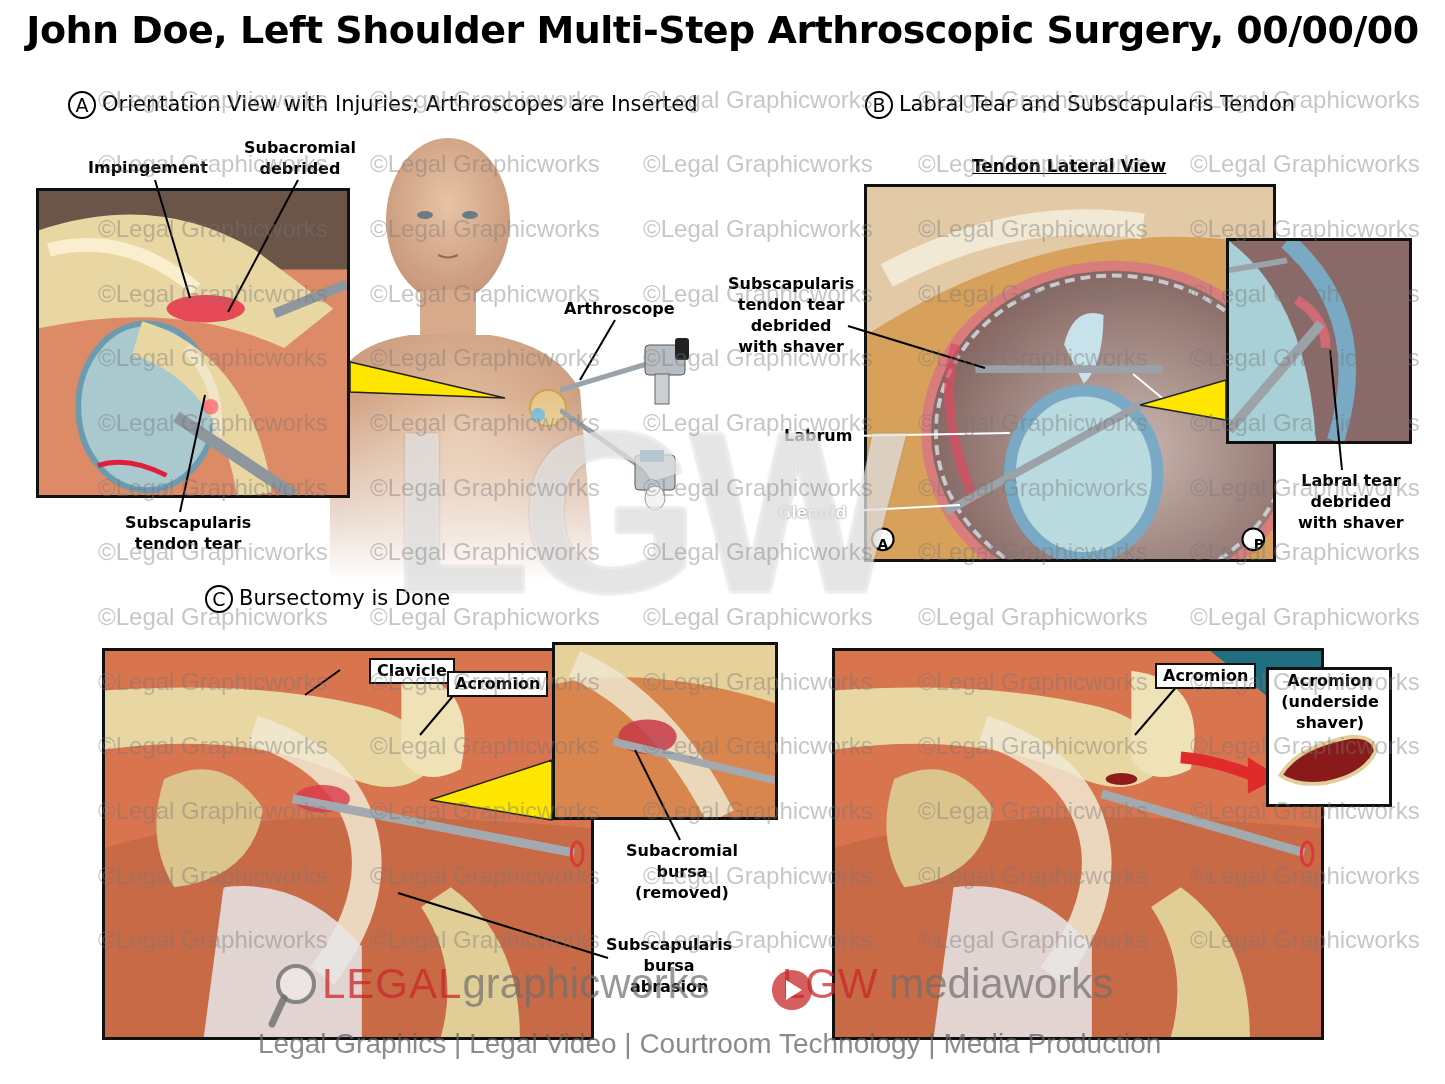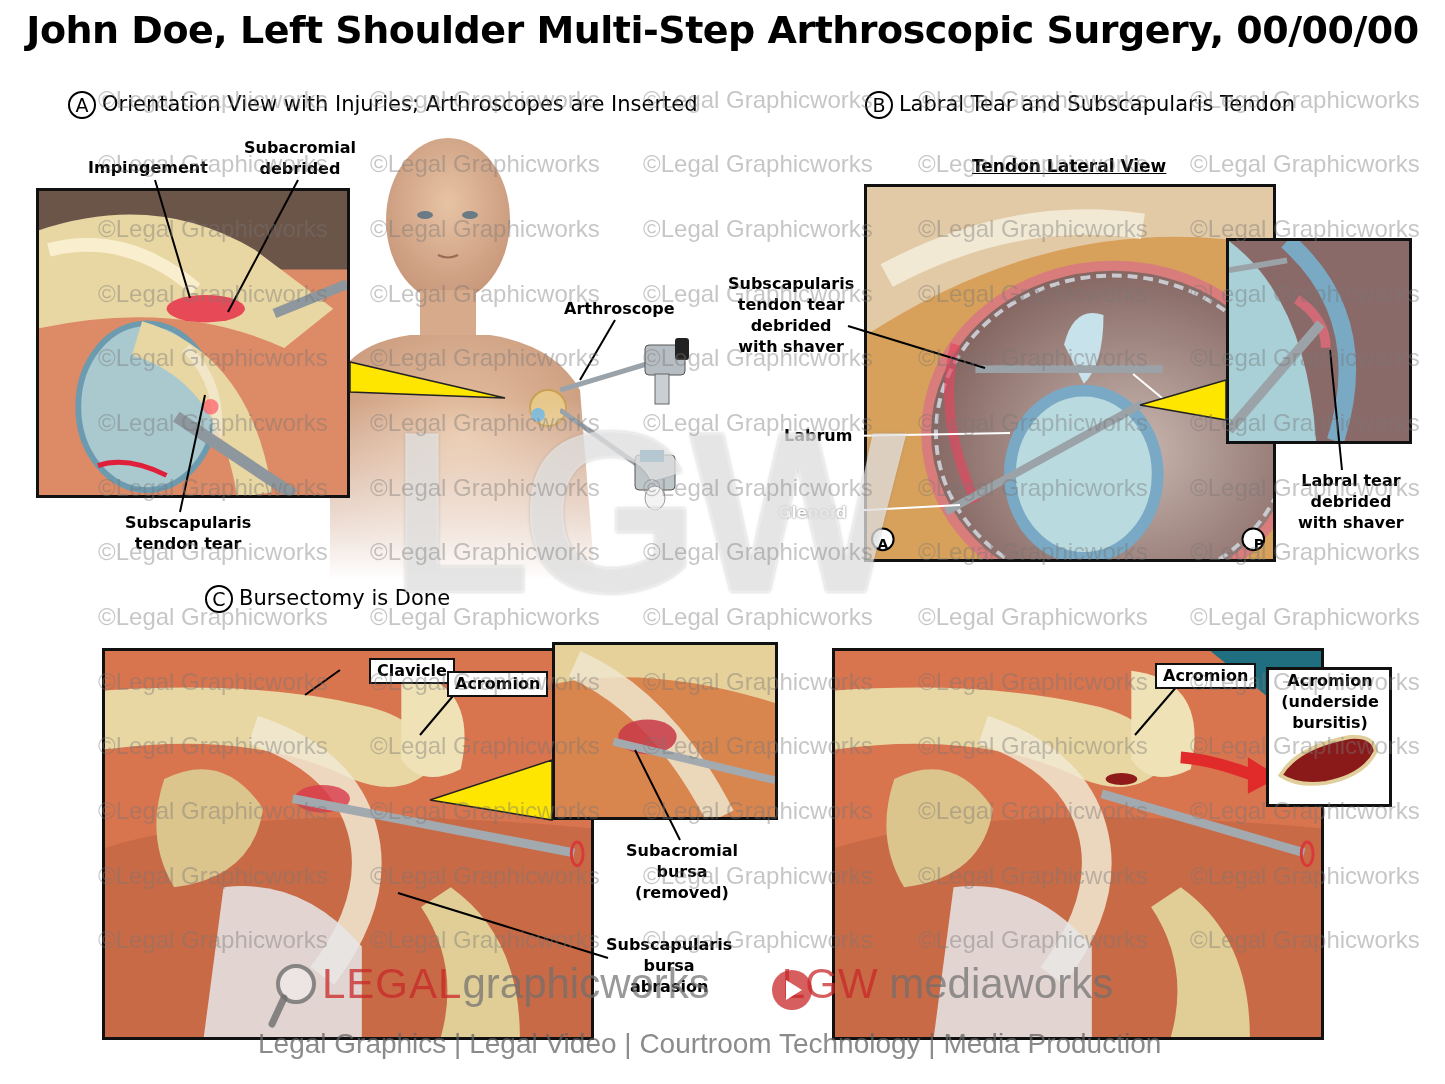--- a/index.html
+++ b/index.html
@@ -239,21 +239,21 @@
 <div class="panel" style="left:1266px; top:667px; width:126px; height:140px; background:#fff; z-index:8;">
   <svg viewBox="0 0 126 140" preserveAspectRatio="none">
     <rect width="126" height="140" fill="#fff"></rect>
     <path d="M12 110 Q30 80 85 70 Q110 68 112 85 Q100 110 60 118 Q30 122 12 110 Z" fill="#8a1a1a" stroke="#e0cf9a" stroke-width="4"></path>
   </svg>
 </div>
 <div class="boxlabel" style="left:1155px; top:663px;">Acromion</div>
 <div class="label" style="left:1280px; top:670px; width:100px;">
   <div>Acromion</div>
   <div>(underside</div>
-  <div>bursitis)</div>
+  <div>shaver)</div>
 </div>
 
 <svg class="lines" viewBox="0 0 1445 1084">
 
   <polygon points="350,362 350,392 505,398" fill="#ffe600" stroke="#222" stroke-width="1.5"></polygon>
 
   <polygon points="1140,405 1226,380 1226,420" fill="#ffe600" stroke="#222" stroke-width="1.5"></polygon>
 
   <polygon points="430,800 552,760 552,820" fill="#ffe600" stroke="#222" stroke-width="1.5"></polygon>
 

